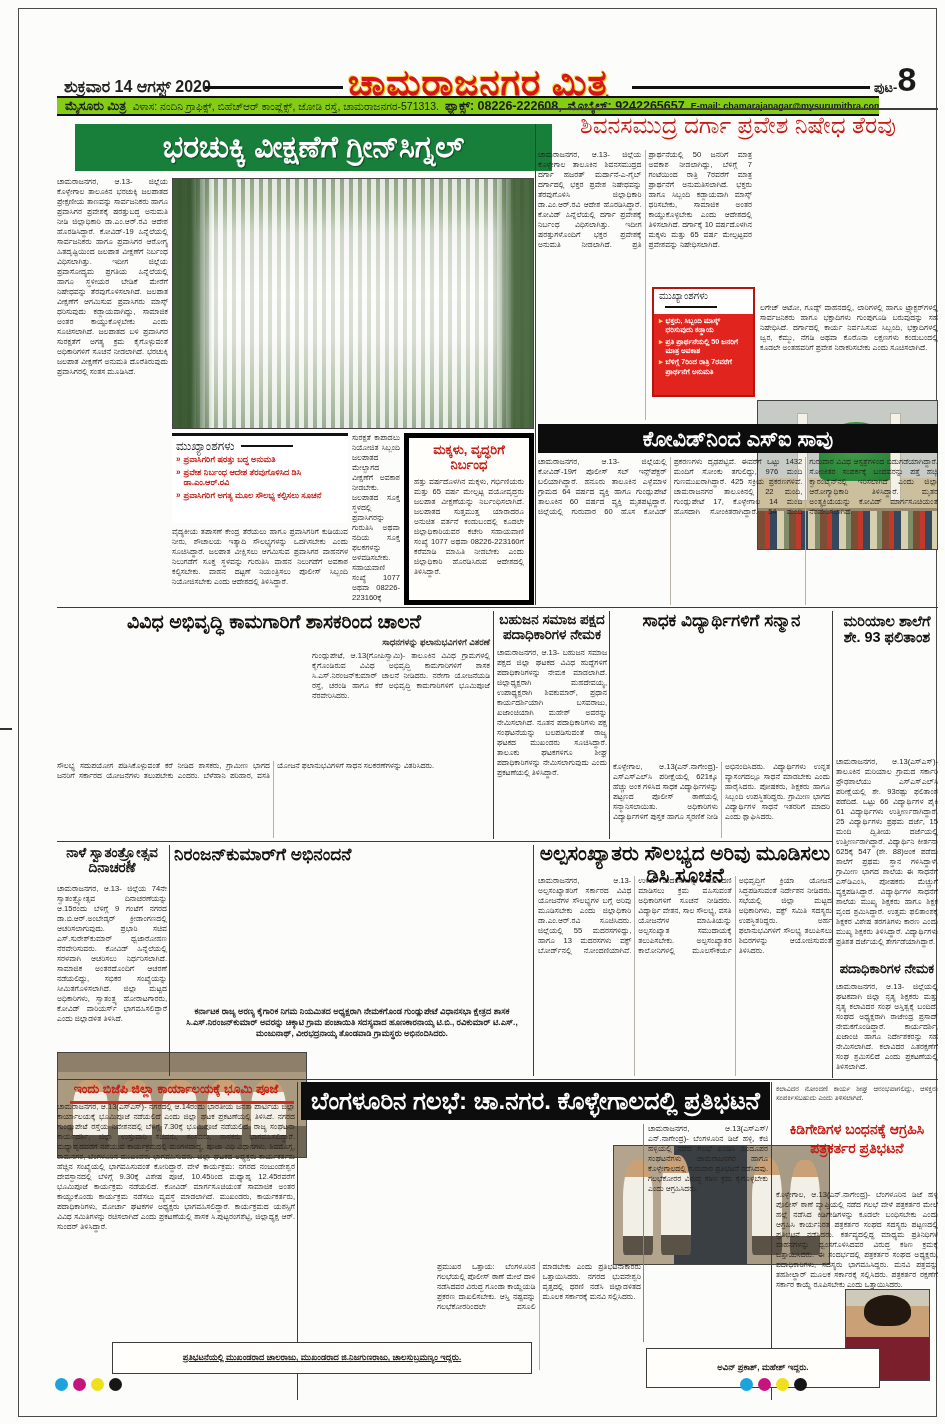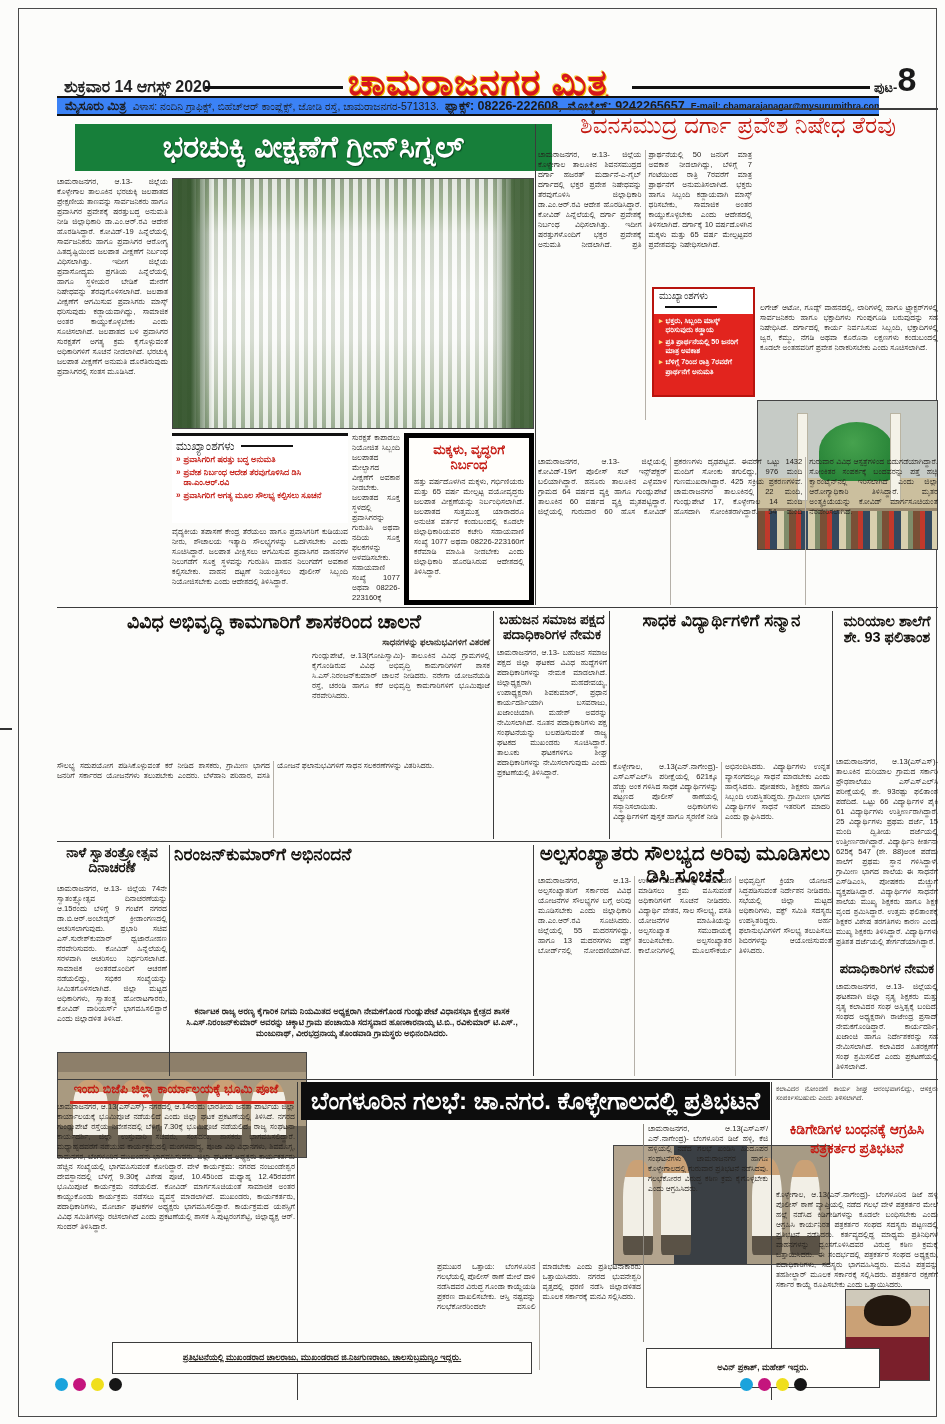--- a/index.html
+++ b/index.html
@@ -13,21 +13,21 @@
   .cols3{column-count:3;column-gap:7px;column-rule:1px solid #b5b0a8;}
   .hline{background:#3c3c3c;height:1px;}
   .vline{background:#3c3c3c;width:1px;}
   .rule2{height:3px;background:#111;}
   
   .date-line{font-size:16px;font-weight:bold;color:#222;}
   .paper-title{font-size:36px;font-weight:bold;color:#d6161c;letter-spacing:1px;
                text-shadow:1px 1px 0 #f2c200, -1px -1px 0 #f8d74a;}
   .page-num-small{font-size:13px;font-weight:bold;}
   .page-num-big{font-size:34px;font-weight:bold;line-height:1;}
-  .contact-strip{background:#3b82f6;border-top:2px solid #111;border-bottom:2px solid #111;
+  .contact-strip{background:#84cc16;border-top:2px solid #111;border-bottom:2px solid #111;
                  display:flex;align-items:center;gap:6px;padding:0 8px;font-size:10.5px;white-space:nowrap;overflow:hidden;}
   .contact-strip b{font-size:12.5px;}
   
   .h-green{background:#177f3a;color:#fff;font-weight:bold;font-size:30px;display:flex;
            align-items:center;justify-content:center;text-shadow:1px 1px 1px #0a4720;}
   .h-red-lg{color:#c41a12;font-weight:normal;font-size:23px;text-align:center;line-height:1.05;}
   .h-bar{background:#0d0d0d;color:#fff;font-weight:bold;display:flex;align-items:center;justify-content:center;}
   .h-black{color:#14110d;font-weight:bold;text-align:center;line-height:1.12;}
   .kicker{font-size:8.5px;font-weight:bold;color:#3a352e;text-align:right;}
   
@@ -133,20 +133,21 @@
         <span class="mk">▸</span>
         <span>ಪ್ರತಿ ಪ್ರಾರ್ಥನೆಯಲ್ಲಿ 50 ಜನರಿಗೆ ಮಾತ್ರ ಅವಕಾಶ</span>
       </div>
     <div class="hl-item" style="font-size:7.2px;">
         <span class="mk">▸</span>
         <span>ಬೆಳಿಗ್ಗೆ 7ರಿಂದ ರಾತ್ರಿ 7ರವರೆಗೆ ಪ್ರಾರ್ಥನೆಗೆ ಅನುಮತಿ</span>
       </div>
   </div>
   <div class="abs body-text" style="left:760px;top:303px;width:178px;height:116px;">ಲಗೇಜ್ ಆಟೋ, ಗೂಡ್ಸ್ ವಾಹನದಲ್ಲಿ, ಲಾರಿಗಳಲ್ಲಿ ಹಾಗೂ ಟ್ರ್ಯಾಕ್ಟರ್‌ಗಳಲ್ಲಿ ಸಾರ್ವಜನಿಕರು ಹಾಗೂ ಭಕ್ತಾದಿಗಳು ಗುಂಪುಗೂಡಿ ಬರುವುದನ್ನು ಸಹ ನಿಷೇಧಿಸಿದೆ. ದರ್ಗಾದಲ್ಲಿ ಕಾರ್ಯ ನಿರ್ವಹಿಸುವ ಸಿಬ್ಬಂದಿ, ಭಕ್ತಾದಿಗಳಲ್ಲಿ ಜ್ವರ, ಕೆಮ್ಮು, ನೆಗಡಿ ಅಥವಾ ಕೊರೊನಾ ಲಕ್ಷಣಗಳು ಕಂಡುಬಂದಲ್ಲಿ ಕೂಡಲೇ ಅಂತಹವರಿಗೆ ಪ್ರವೇಶ ನಿರಾಕರಿಸಬೇಕು ಎಂದು ಸೂಚಿಸಲಾಗಿದೆ.</div>
 
+  <div class="abs h-bar" style="left:538px;top:424px;width:400px;height:29px;font-size:21px;">ಕೋವಿಡ್‌ನಿಂದ ಎಸ್‌ಐ ಸಾವು</div>
   <div class="abs body-text cols3" style="left:538px;top:457px;width:400px;height:148px;">ಚಾಮರಾಜನಗರ, ಆ.13- ಜಿಲ್ಲೆಯಲ್ಲಿ ಕೋವಿಡ್-19ಗೆ ಪೊಲೀಸ್ ಸಬ್ ಇನ್ಸ್‌ಪೆಕ್ಟರ್ ಬಲಿಯಾಗಿದ್ದಾರೆ. ಹನೂರು ತಾಲೂಕಿನ ಎಳ್ಳೆಮಾಳ ಗ್ರಾಮದ 64 ವರ್ಷದ ವ್ಯಕ್ತಿ ಹಾಗೂ ಗುಂಡ್ಲುಪೇಟೆ ತಾಲೂಕಿನ 60 ವರ್ಷದ ವ್ಯಕ್ತಿ ಮೃತಪಟ್ಟಿದ್ದಾರೆ. ಜಿಲ್ಲೆಯಲ್ಲಿ ಗುರುವಾರ 60 ಹೊಸ ಕೋವಿಡ್ ಪ್ರಕರಣಗಳು ದೃಢಪಟ್ಟಿವೆ. ಈವರೆಗೆ ಒಟ್ಟು 1432 ಮಂದಿಗೆ ಸೋಂಕು ತಗುಲಿದ್ದು, 976 ಮಂದಿ ಗುಣಮುಖರಾಗಿದ್ದಾರೆ. 425 ಸಕ್ರಿಯ ಪ್ರಕರಣಗಳಿವೆ. ಚಾಮರಾಜನಗರ ತಾಲೂಕಿನಲ್ಲಿ 22 ಮಂದಿ, ಗುಂಡ್ಲುಪೇಟೆ 17, ಕೊಳ್ಳೇಗಾಲ 14 ಮಂದಿ ಹೊಸದಾಗಿ ಸೋಂಕಿತರಾಗಿದ್ದಾರೆ. 54 ಮಂದಿ ಗುರುವಾರ ವಿವಿಧ ಆಸ್ಪತ್ರೆಗಳಿಂದ ಬಿಡುಗಡೆಯಾಗಿದ್ದಾರೆ. ಸೋಂಕಿತರ ಸಂಪರ್ಕಕ್ಕೆ ಬಂದವರನ್ನು ಪತ್ತೆ ಹಚ್ಚಿ ಕ್ವಾರಂಟೈನ್‌ನಲ್ಲಿ ಇರಿಸಲಾಗಿದೆ ಎಂದು ಜಿಲ್ಲಾ ಆರೋಗ್ಯಾಧಿಕಾರಿ ತಿಳಿಸಿದ್ದಾರೆ. ಮೃತರ ಅಂತ್ಯಕ್ರಿಯೆಯನ್ನು ಕೋವಿಡ್ ಮಾರ್ಗಸೂಚಿಯಂತೆ ನೆರವೇರಿಸಲಾಗಿದೆ.</div>
 
   <div class="abs hline" style="left:57px;top:607px;width:881px;"></div>
   <div class="abs vline" style="left:535px;top:124px;height:481px;"></div>
 
   <div class="abs h-black" style="left:57px;top:611px;width:434px;font-size:19px;">ವಿವಿಧ ಅಭಿವೃದ್ಧಿ ಕಾಮಗಾರಿಗೆ ಶಾಸಕರಿಂದ ಚಾಲನೆ</div>
   <div class="abs kicker" style="left:290px;top:637px;width:200px;">ಸಾಧನಗಳನ್ನು ಫಲಾನುಭವಿಗಳಿಗೆ ವಿತರಣೆ</div>
   <div class="abs photo ribbon-photo" style="left:57px;top:651px;width:250px;height:106px;">
     <div class="person" style="left:6%;"></div>
     <div class="person" style="left:24%;"></div>

